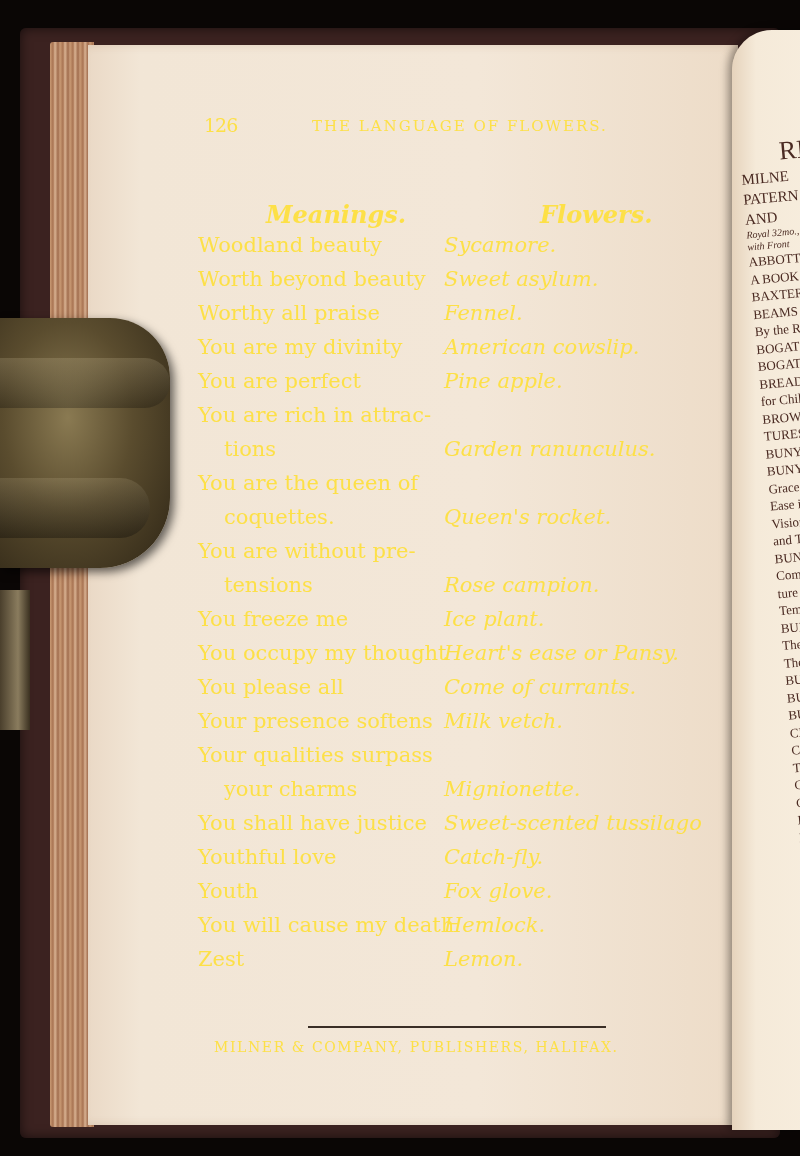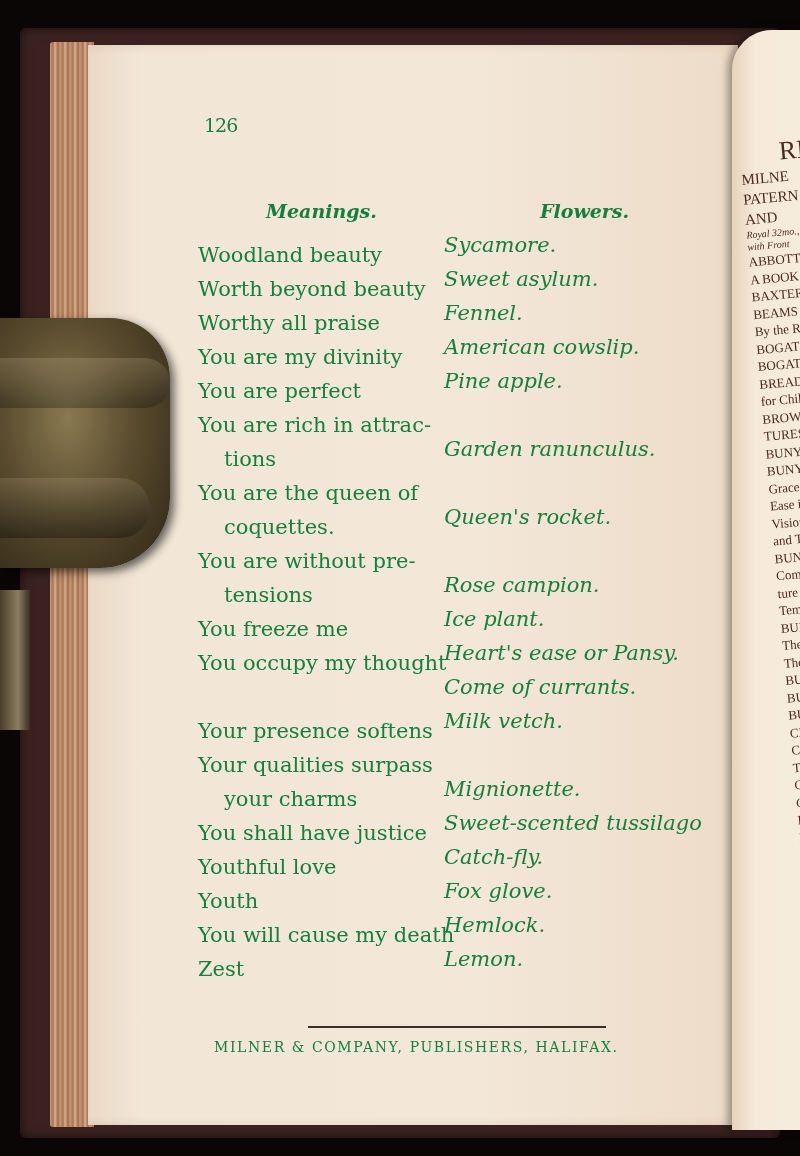--- a/index.html
+++ b/index.html
@@ -44,42 +44,42 @@
   .clamp::after {
     content: ""; position: absolute; left: 0; top: 160px; width: 150px; height: 60px;
     background: linear-gradient(180deg, rgba(255,240,200,0.12), rgba(0,0,0,0.3));
     border-radius: 0 40px 40px 0;
   }
   .clamp-lower {
     position: absolute; left: 0; top: 590px; width: 30px; height: 140px;
     background: linear-gradient(90deg, #4a3f2c, #8a7c5e 60%, #3a3020);
   }
 
-  .ink { color: #15803d; }
+  .ink { color: #fde047; }
   .running-head {
     position: absolute; left: 204px; top: 114px; width: 420px; height: 24px;
   }
   .page-number {
     position: absolute; left: 0; top: 0; font-size: 19px; letter-spacing: -1px;
   }
   .book-title {
     position: absolute; left: 108px; top: 3px; font-size: 15px; letter-spacing: 2px;
     text-transform: uppercase;
   }
   .col-header {
-    position: absolute; top: 200px; font-style: italic; font-weight: bold; font-size: 19px;
+    position: absolute; top: 200px; font-style: italic; font-weight: bold; font-size: 24px;
   }
   .col-header.meanings { left: 266px; }
   .col-header.flowers { left: 540px; }
 
   .entries { position: absolute; left: 198px; top: 228px; width: 520px; }
   .row {
     position: relative; height: 34px; font-size: 21px; line-height: 34px; white-space: nowrap;
   }
-  .row .m { position: absolute; left: 0; margin-top: 10px; }
+  .row .m { position: absolute; left: 0; }
   .row .m.indent { left: 26px; }
   .row .f { position: absolute; left: 246px; font-style: italic; }
 
   .rule {
     position: absolute; left: 308px; top: 1026px; width: 298px; height: 0;
     border-top: 2px solid #3a2e26;
   }
   .imprint {
     position: absolute; left: 214px; top: 1039px; font-size: 14px; letter-spacing: 1.6px;
     text-transform: uppercase;
@@ -97,20 +97,21 @@
 </head>
 <body>
 
 <div class="cover"></div>
 <div class="page-edges"></div>
 
 <div class="left-page"></div>
 
 <div class="running-head ink">
   <span class="page-number">126</span>
+  <span class="book-title">THE LANGUAGE OF FLOWERS.</span>
 </div>
 
 <div class="col-header meanings ink">Meanings.</div>
 <div class="col-header flowers ink">Flowers.</div>
 
 <div class="entries ink" id="entries">
     <div class="row">
       <span class="m">Woodland beauty</span>
       <span class="f">Sycamore.</span>
     </div>
@@ -156,20 +157,21 @@
     </div>
     <div class="row">
       <span class="m">You freeze me</span>
       <span class="f">Ice plant.</span>
     </div>
     <div class="row">
       <span class="m">You occupy my thought</span>
       <span class="f">Heart's ease or Pansy.</span>
     </div>
     <div class="row">
+      <span class="m">You please all</span>
       <span class="f">Come of currants.</span>
     </div>
     <div class="row">
       <span class="m">Your presence softens</span>
       <span class="f">Milk vetch.</span>
     </div>
     <div class="row">
       <span class="m">Your qualities surpass</span>
       <span class="f"></span>
     </div>

